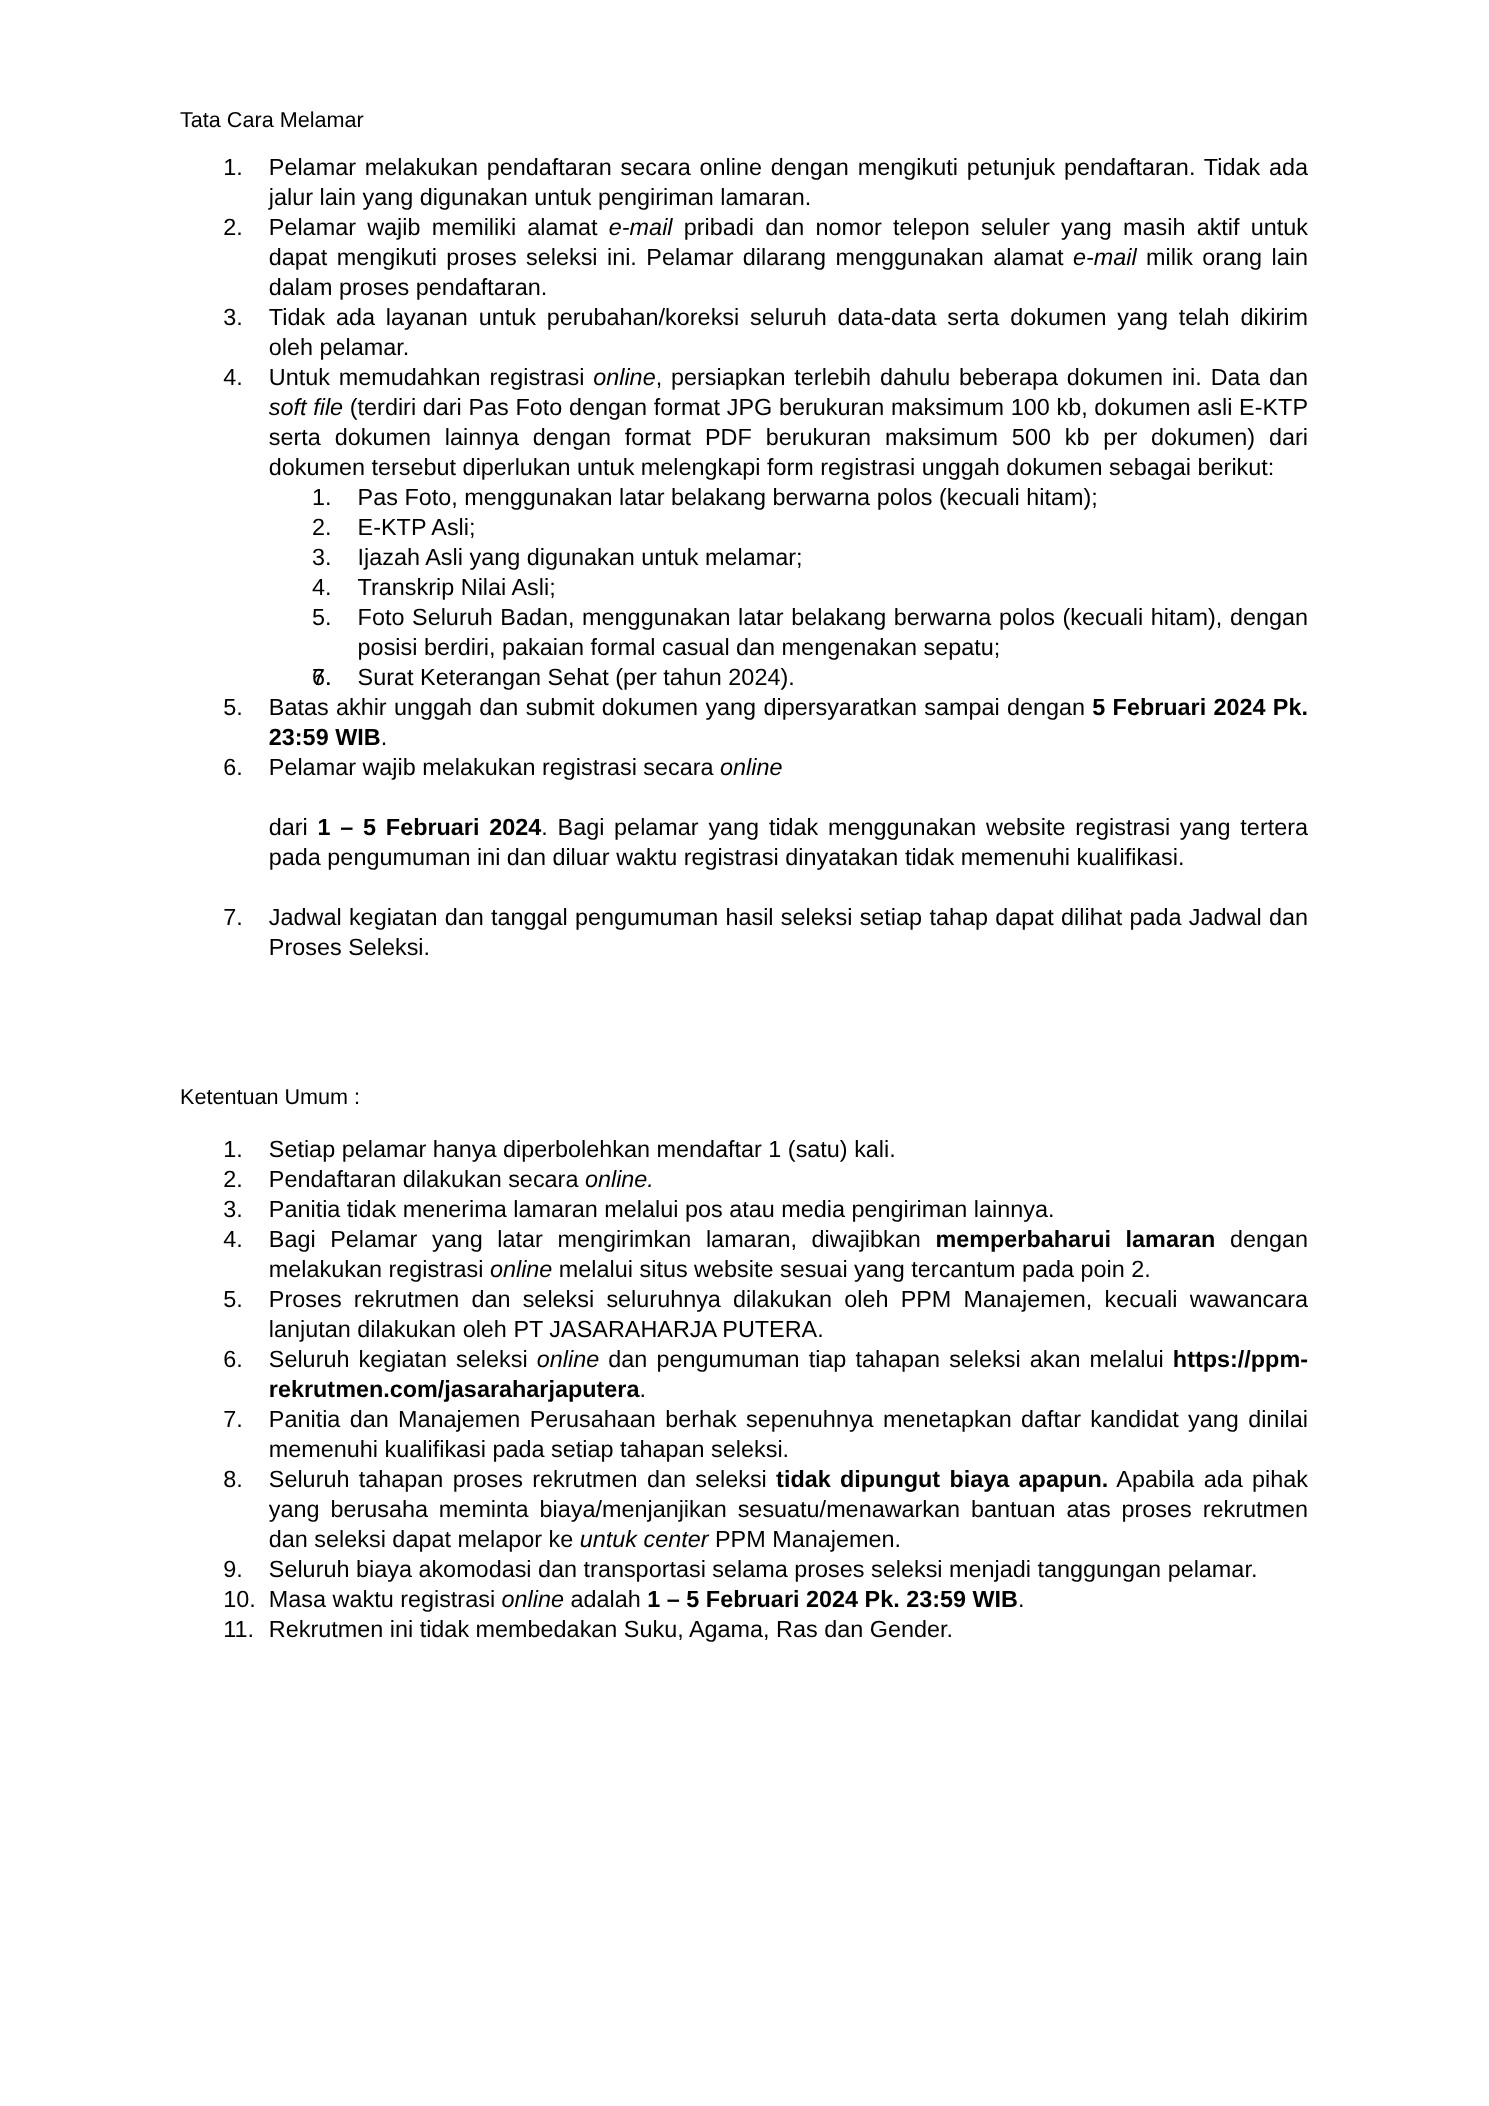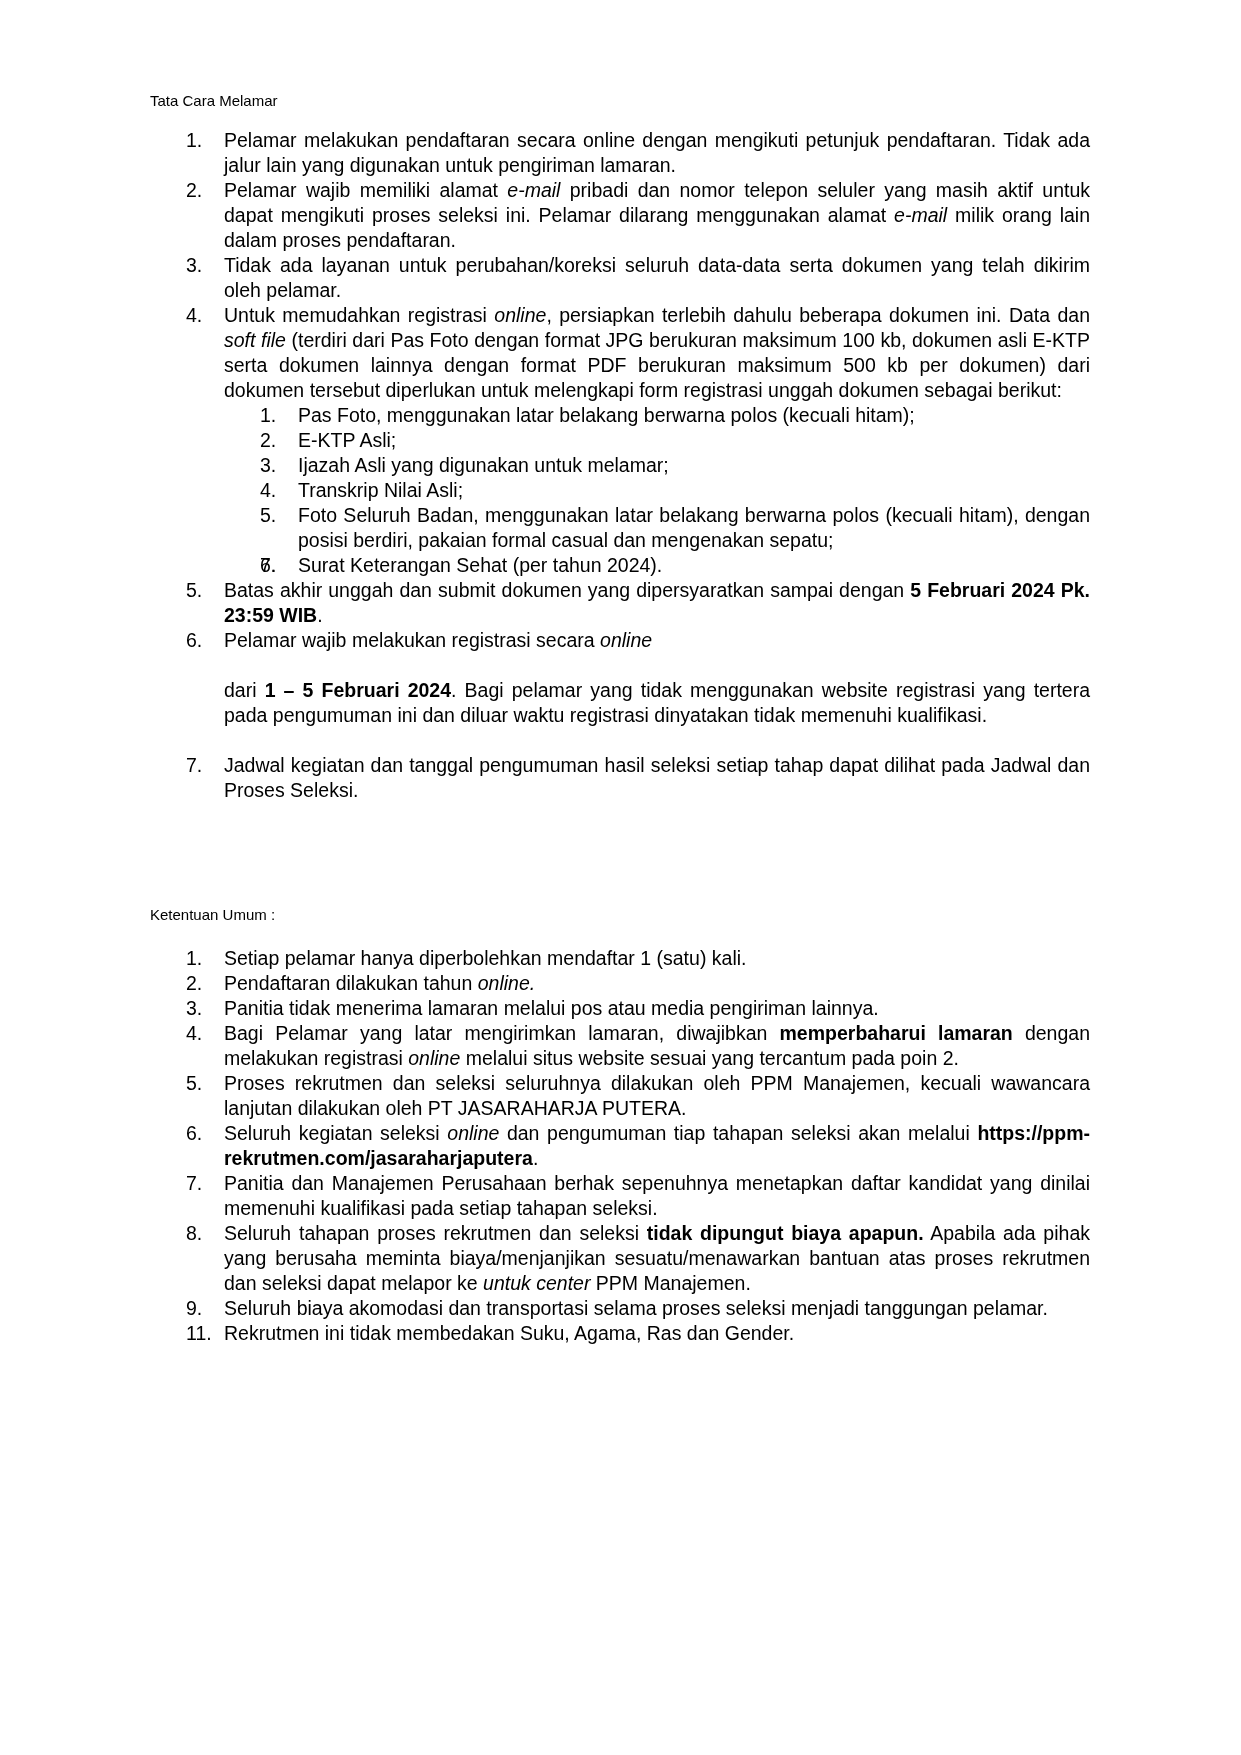--- a/index.html
+++ b/index.html
@@ -1,21 +1,21 @@
 <!DOCTYPE html>
 <html><head>
 <meta charset="utf-8">
 <style>
   html, body { margin: 0; padding: 0; background: #ffffff; }
   body {
     width: 1241px; height: 1755px; position: relative; overflow: hidden;
     font-family: "Liberation Sans", sans-serif; color: #000; font-size: 19.5px;
   }
   .page { position: absolute; left: 0; top: 0; width: 1241px; height: 1755px; }
-  .heading { position: absolute; left: 150px; font-size: 15px; line-height: 25px; }
+  .heading { position: absolute; left: 150px; font-size: 18px; line-height: 25px; }
   .list { position: absolute; left: 150px; width: 940px; margin: 0; padding: 0; list-style: none; }
   .item { position: relative; padding-left: 74px; line-height: 25px; text-align: justify; }
   .num { position: absolute; left: 36px; top: 0; }
   .sublist { margin: 0; padding: 0; list-style: none; }
   .subitem { position: relative; padding-left: 74px; line-height: 25px; text-align: justify; }
   .subnum { position: absolute; left: 36px; top: 0; }
   b { font-weight: bold; }
   i { font-style: italic; }
   .gap { height: 25px; }
 </style>
@@ -68,21 +68,21 @@
     </ol>
 
   <div class="heading" style="top:902px;">Ketentuan Umum :</div>
   <ol class="list" id="list2" style="top:946px;">
       <li class="item">
         <span class="num">1.</span>
         <div><span>Setiap pelamar hanya diperbolehkan mendaftar 1 (satu) kali.</span></div>
       </li>
       <li class="item">
         <span class="num">2.</span>
-        <div><span>Pendaftaran dilakukan tahun </span><i>online.</i></div>
+        <div><span>Pendaftaran dilakukan secara </span><i>online.</i></div>
       </li>
       <li class="item">
         <span class="num">3.</span>
         <div><span>Panitia tidak menerima lamaran melalui pos atau media pengiriman lainnya.</span></div>
       </li>
       <li class="item">
         <span class="num">4.</span>
         <div><span>Bagi Pelamar yang latar mengirimkan lamaran, diwajibkan </span><b>memperbaharui lamaran</b><span> dengan melakukan registrasi </span><i>online</i><span> melalui situs website sesuai yang tercantum pada poin 2.</span></div>
       </li>
       <li class="item">
@@ -99,17 +99,21 @@
       </li>
       <li class="item">
         <span class="num">8.</span>
         <div><span>Seluruh tahapan proses rekrutmen dan seleksi </span><b>tidak dipungut biaya apapun.</b><span> Apabila ada pihak yang berusaha meminta biaya/menjanjikan sesuatu/menawarkan bantuan atas proses rekrutmen dan seleksi dapat melapor ke </span><i>untuk center</i><span> PPM Manajemen.</span></div>
       </li>
       <li class="item">
         <span class="num">9.</span>
         <div><span>Seluruh biaya akomodasi dan transportasi selama proses seleksi menjadi tanggungan pelamar.</span></div>
       </li>
       <li class="item">
+        <span class="num">10.</span>
+        <div><span>Masa waktu registrasi </span><i>online</i><span> adalah </span><b>1 – 5 Februari 2024 Pk. 23:59 WIB</b><span>.</span></div>
+      </li>
+      <li class="item">
         <span class="num">11.</span>
         <div><span>Rekrutmen ini tidak membedakan Suku, Agama, Ras dan Gender.</span></div>
       </li>
     </ol>
 </div>
 
 </body></html>

